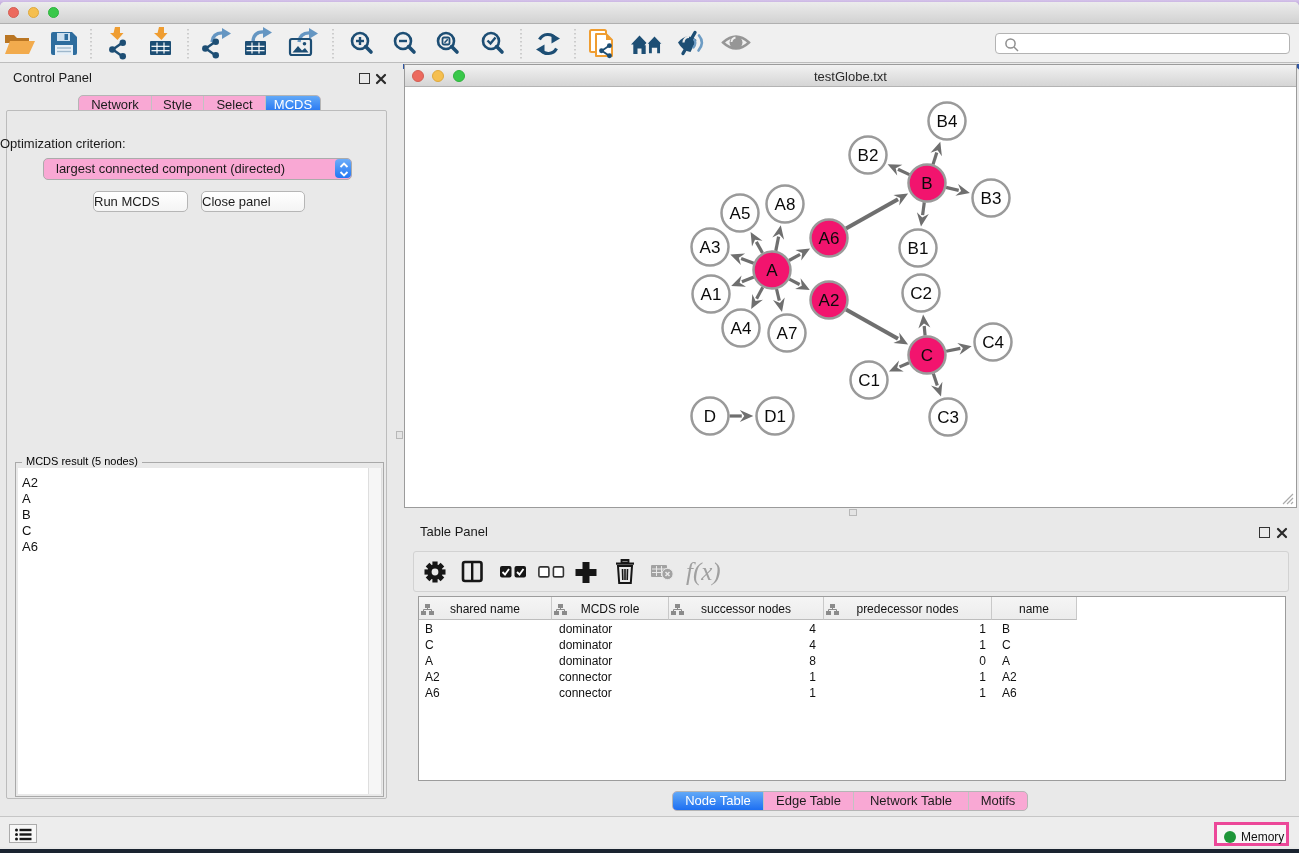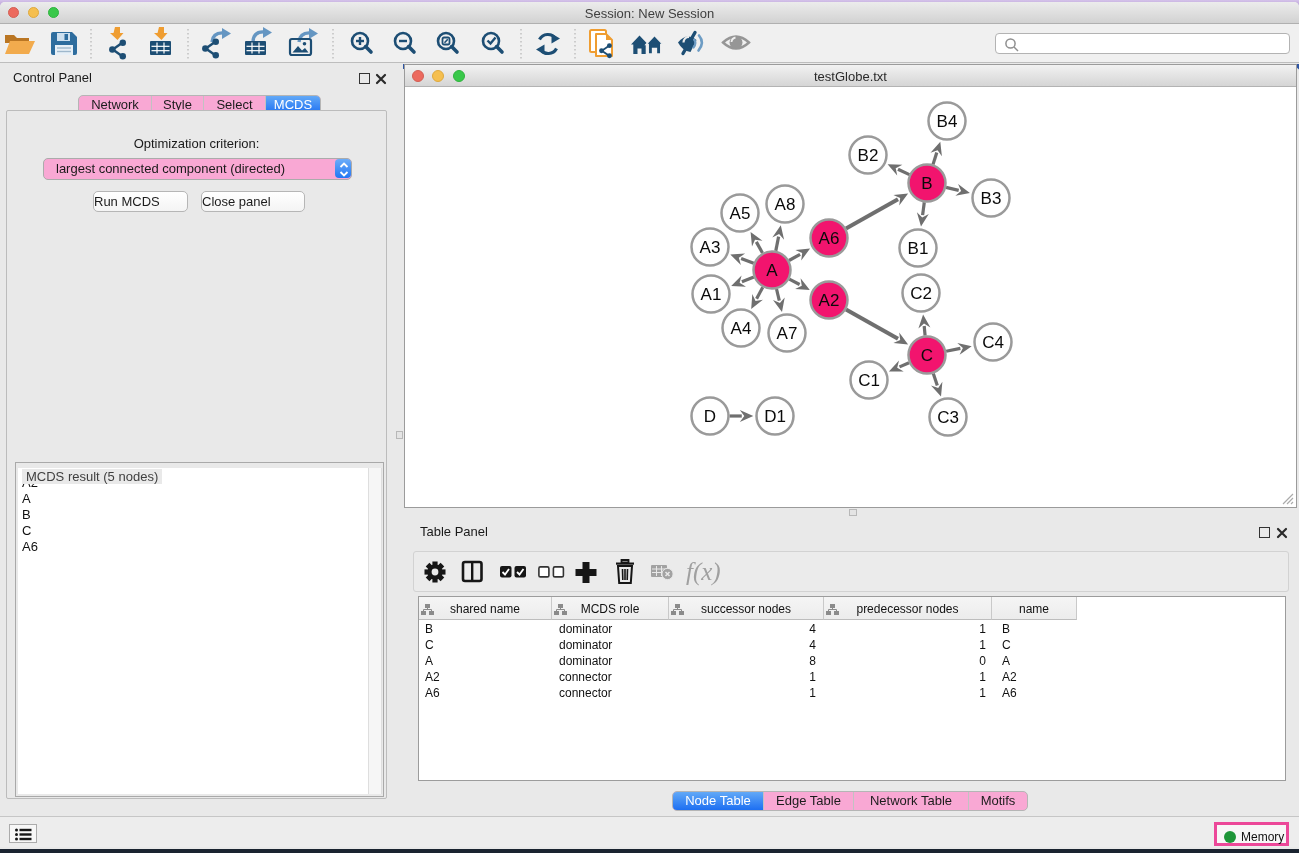--- a/index.html
+++ b/index.html
@@ -24,21 +24,20 @@
 .cell{position:absolute;font-size:12px;color:#111;white-space:nowrap}
 .hdrcell{position:absolute;top:595px;height:23px;background:linear-gradient(#f5f5f5,#ececec);border-right:1px solid #c9c9c9;border-bottom:1px solid #bdbdbd}
 .hdrtxt{position:absolute;top:5px;width:100%;text-align:center;font-size:12px;color:#111}
 </style></head><body>
 <div class="purple"></div>
 <div class="win">
 <div class="titlebar">
  <div class="tl" style="left:7.5px;background:#ec6a5e;border:0.5px solid #d35f54"></div>
  <div class="tl" style="left:27.5px;background:#f5bf4f;border:0.5px solid #dfa93d"></div>
  <div class="tl" style="left:47.5px;background:#39c84a;border:0.5px solid #2fb33e"></div>
- <div class="wtitle">Session: New Session</div>
 </div>
 <div class="toolbar">
       <svg class="abs" style="left:0;top:-1px" width="1299" height="40" viewBox="0 0 1299 40">
 <line x1="91" y1="6" x2="91" y2="36" stroke="#a8a8a8" stroke-width="1" stroke-dasharray="1.5,2.5"></line>
 <line x1="188" y1="6" x2="188" y2="36" stroke="#a8a8a8" stroke-width="1" stroke-dasharray="1.5,2.5"></line>
 <line x1="333" y1="6" x2="333" y2="36" stroke="#a8a8a8" stroke-width="1" stroke-dasharray="1.5,2.5"></line>
 <line x1="521" y1="6" x2="521" y2="36" stroke="#a8a8a8" stroke-width="1" stroke-dasharray="1.5,2.5"></line>
 <line x1="575" y1="6" x2="575" y2="36" stroke="#a8a8a8" stroke-width="1" stroke-dasharray="1.5,2.5"></line>
 <g transform="translate(4,10)">
           <path d="M1,2 h9 l3,3 h12 v5 h-24 z" fill="#ba7623"></path>
@@ -180,34 +179,34 @@
 <svg class="abs" style="left:375px;top:71px" width="12" height="12" viewBox="0 0 12 12">
       <path d="M2,2 L10,10 M10,2 L2,10" stroke="#2a2a2a" stroke-width="2.2" stroke-linecap="round"></path>
     </svg>
 <div class="seg" style="left:78px;top:93px;width:243px">
  <div style="width:73px">Network</div>
       <div style="width:52px">Style</div>
       <div style="width:62px">Select</div>
       <div class="on" style="width:54px">MCDS</div>
 </div>
 <div class="cpanel"></div>
-<div class="abs" style="left:0;top:134px;width:393px;text-align:center;font-size:13px;color:#1a1a1a">Optimization criterion:</div>
+<div class="abs" style="left:0;top:134px;width:393px;text-align:left;font-size:13px;color:#1a1a1a">Optimization criterion:</div>
 <div class="abs" style="left:43px;top:156px;width:309px;height:22px;background:#f9a8d4;border:1px solid #ababab;border-radius:5px">
   <div class="abs" style="left:12px;top:2px;font-size:13px;color:#1a1a1a">largest connected component (directed)</div>
   <div class="abs" style="right:0px;top:0px;width:16px;height:19px;background:linear-gradient(#6cadf8,#2277f4);border-radius:4px">
     <svg class="abs" style="left:2.5px;top:2px" width="12" height="17" viewBox="0 0 12 17">
           <path d="M2.5,6 L6,2.5 L9.5,6" fill="none" stroke="#fff" stroke-width="1.8"></path>
           <path d="M2.5,11 L6,14.5 L9.5,11" fill="none" stroke="#fff" stroke-width="1.8"></path>
         </svg>
   </div>
 </div>
 <div class="btn" style="left:93px;top:189px;width:95px">Run MCDS</div>
 <div class="btn" style="left:201px;top:189px;width:104px">Close panel</div>
 <div class="abs" style="left:15px;top:460px;width:369px;height:335px;border:1px solid #a9a9a9"></div>
-<div class="abs" style="left:22px;top:467px;background:#e9e9e9;padding:0 4px;font-size:13px;color:#404040;z-index:3">MCDS result (5 nodes)</div>
+<div class="abs" style="left:22px;top:453px;background:#e9e9e9;padding:0 4px;font-size:11px;color:#000000;z-index:3">MCDS result (5 nodes)</div>
 <div class="abs" style="left:18px;top:466px;width:364px;height:326px;background:#fff">
   <div class="abs" style="left:4px;top:7px;font-size:13px;color:#111;line-height:16px">A2<br>A<br>B<br>C<br>A6</div>
   <div class="abs" style="right:0px;top:0px;width:14px;height:326px;background:#f6f6f6;border-left:1px solid #dedede;border-right:1px solid #dedede"></div>
 </div>
 <div class="abs" style="left:403px;top:62px;width:4px;height:5px;background:#2e55a3;clip-path:polygon(0 0,100% 0,100% 40%,20% 100%,0 100%)"></div>
 <div class="abs" style="left:1294.5px;top:62px;width:4.5px;height:5.5px;background:#2e55a3;clip-path:polygon(0 0,100% 0,100% 100%,40% 60%,0 30%)"></div>
 <div class="netwin">
  <div class="nettb">
   <div class="tl" style="left:7px;top:5px;width:12px;height:12px;background:#ec6a5e;border:0.5px solid #d35f54"></div>
   <div class="tl" style="left:27px;top:5px;width:12px;height:12px;background:#f5bf4f;border:0.5px solid #dfa93d"></div>

